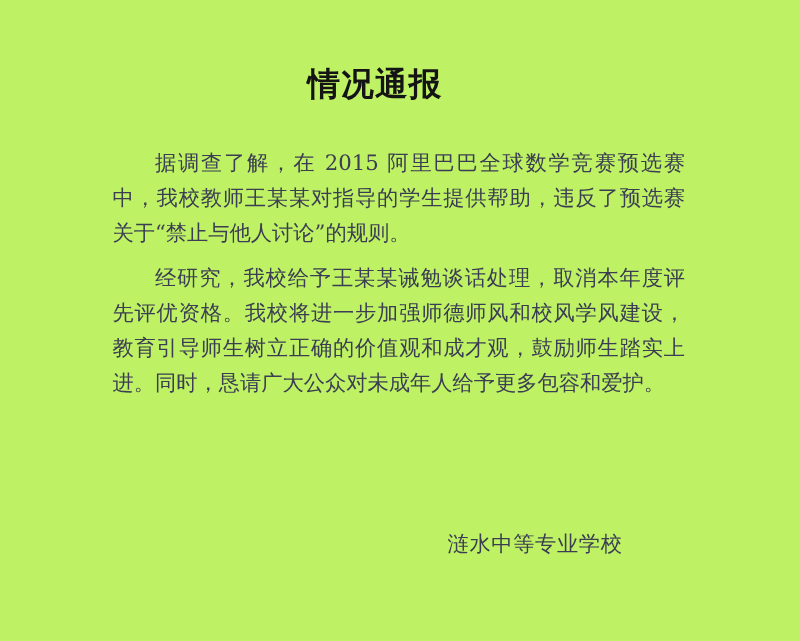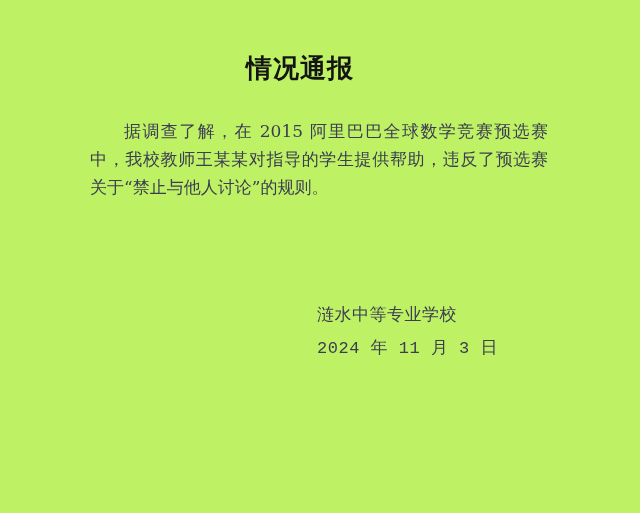--- a/index.html
+++ b/index.html
@@ -43,38 +43,39 @@
     text-align: justify;
     text-indent: 2em;
   }
   .para + .para {
     margin-top: 8px;
   }
   .signature-block {
     margin: 98px 50px 0 auto;  
     width: -moz-fit-content;
     width: fit-content;
-    font-family: Liberation Mono, monospace;
+    text-align: center;
+    font-family: Liberation Serif, serif;
     font-size: 17px;
     line-height: 33px;
     letter-spacing: 0.5px;
     color: #3b3d52;
   }
 </style>
 </head>
 <body>
 
 <div class="page">
   <div class="content">
 
     <h1 class="title">情况通报</h1>
 
     <div class="body-text">
       <p class="para">据调查了解，在 2015 阿里巴巴全球数学竞赛预选赛中，我校教师王某某对指导的学生提供帮助，违反了预选赛关于“禁止与他人讨论”的规则。</p>
+      <p class="para">经研究，我校给予王某某诫勉谈话处理，取消本年度评先评优资格。我校将进一步加强师德师风和校风学风建设，教育引导师生树立正确的价值观和成才观，鼓励师生踏实上进。同时，恳请广大公众对未成年人给予更多包容和爱护。</p>
     </div>
 
     <div class="signature-block">
       <div>涟水中等专业学校</div>
-      <div>2024 年 11 月 3 日</div>
     </div>
 
   </div>
 </div>
 
 </body></html>

